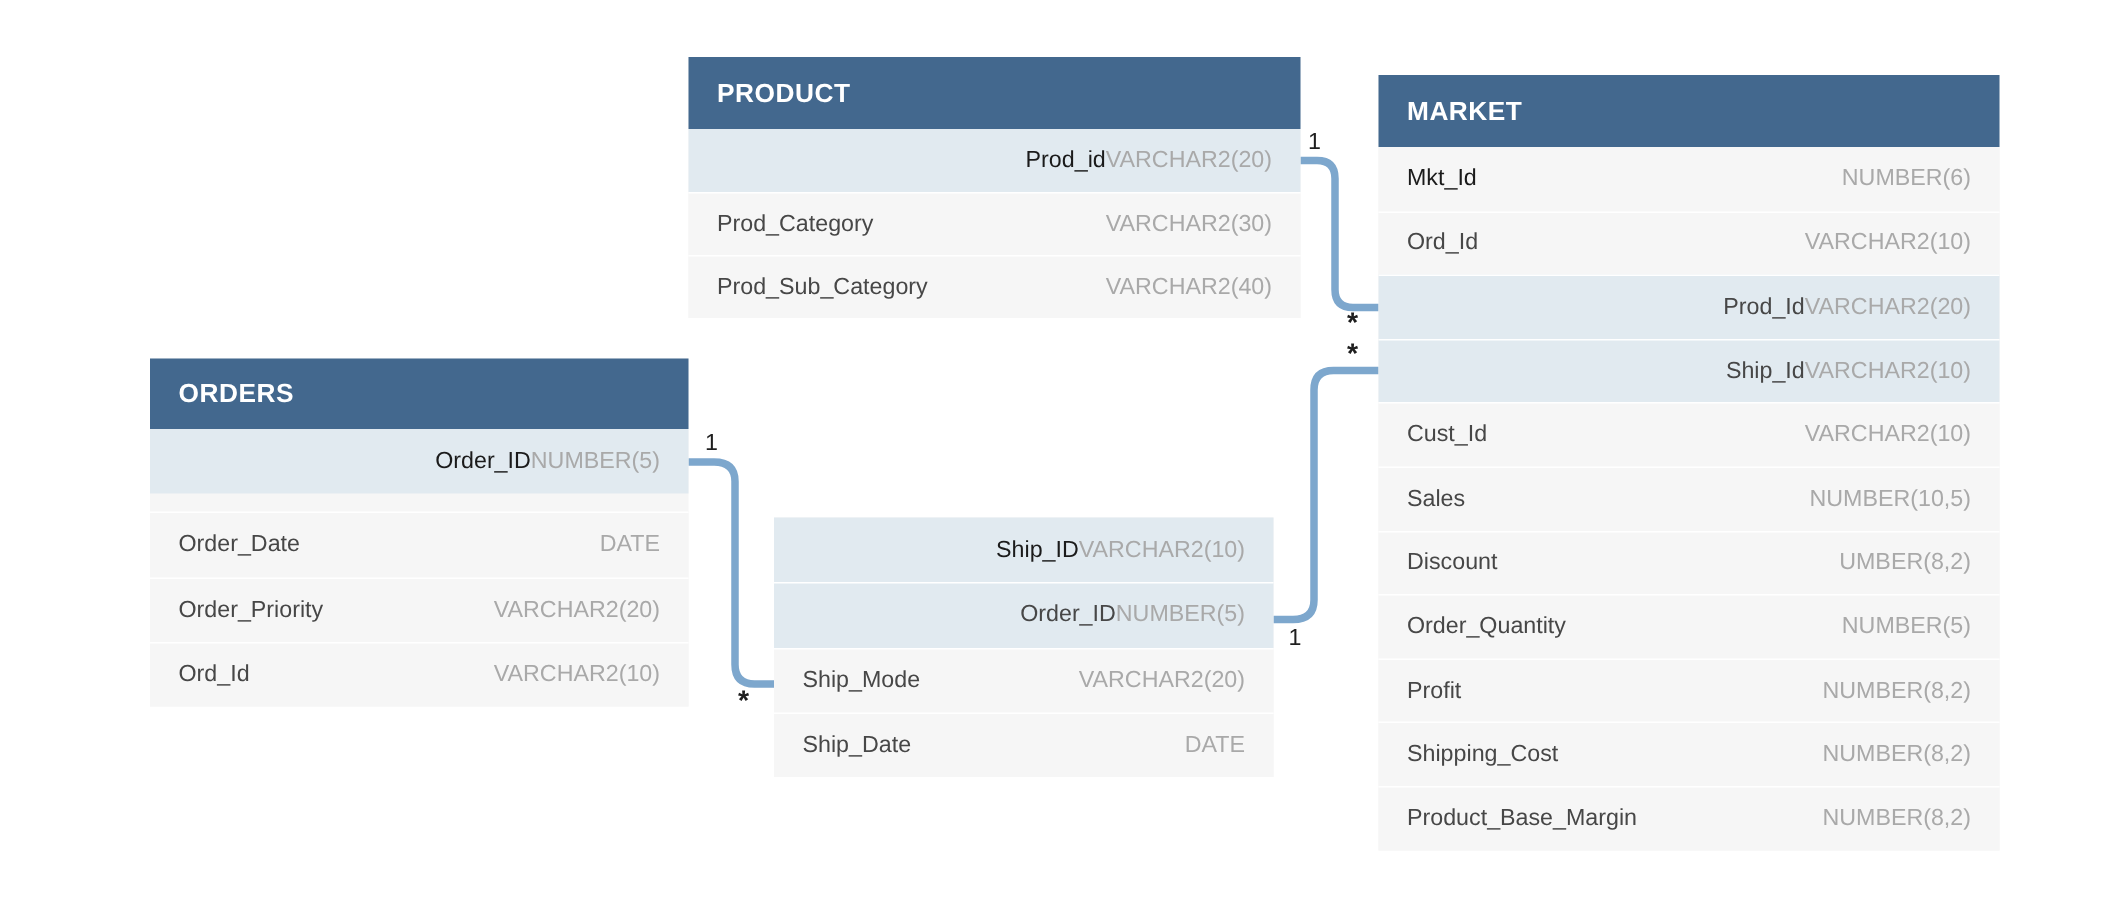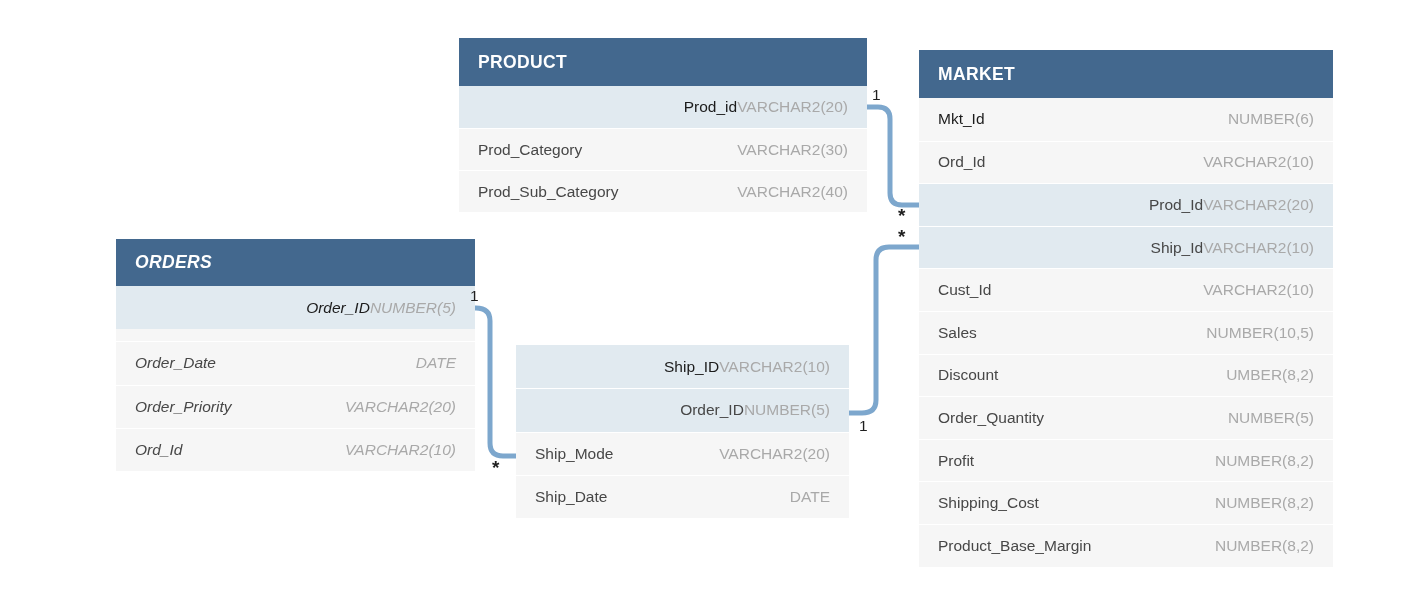--- a/index.html
+++ b/index.html
@@ -148,21 +148,21 @@
         </div>
         <div class="attr-row" style="height: 42.6px;">
           <span class="attr-name">Shipping_Cost</span>
           <span class="attr-type">NUMBER(8,2)</span>
         </div>
         <div class="attr-row" style="height: 42.6px;">
           <span class="attr-name">Product_Base_Margin</span>
           <span class="attr-type">NUMBER(8,2)</span>
         </div>
       </div>
-      <div class="entity" style="left: 116px; top: 239px; width: 359px; font-style: italic;">
+      <div class="entity" style="left: 100px; top: 239px; width: 359px;">
         <div class="entity-header" style="height: 47px;">ORDERS</div>
         <div class="attr-row hl key first" style="height: 43.3px;">
           <span class="attr-name">Order_ID</span>
           <span class="attr-type">NUMBER(5)</span>
         </div>
         <div class="attr-row" style="height: 43.3px; margin-top: 12px;">
           <span class="attr-name">Order_Date</span>
           <span class="attr-type">DATE</span>
         </div>
         <div class="attr-row" style="height: 43.3px;">

